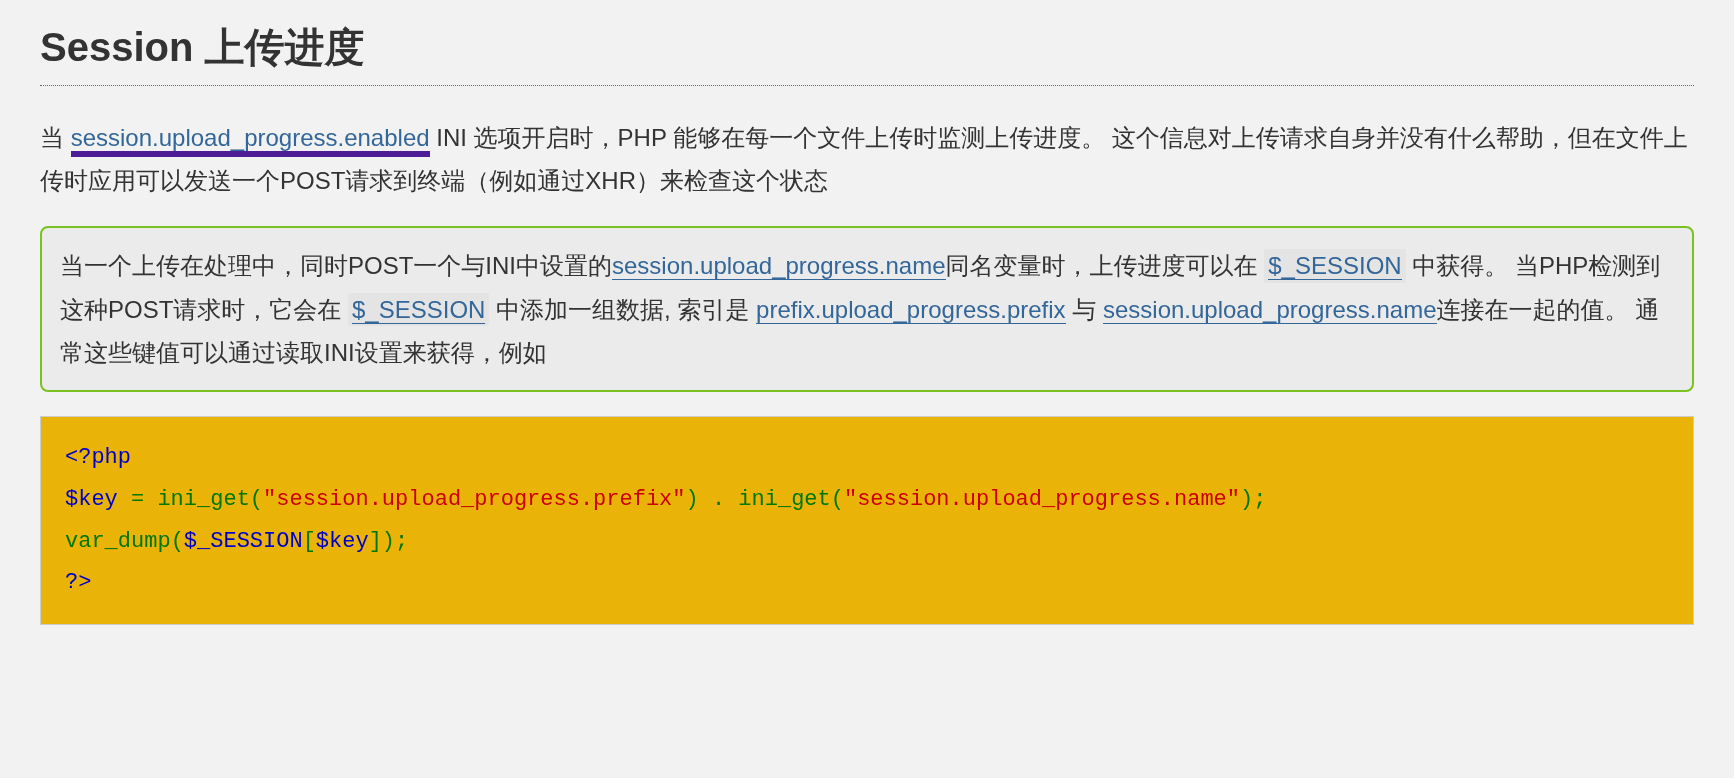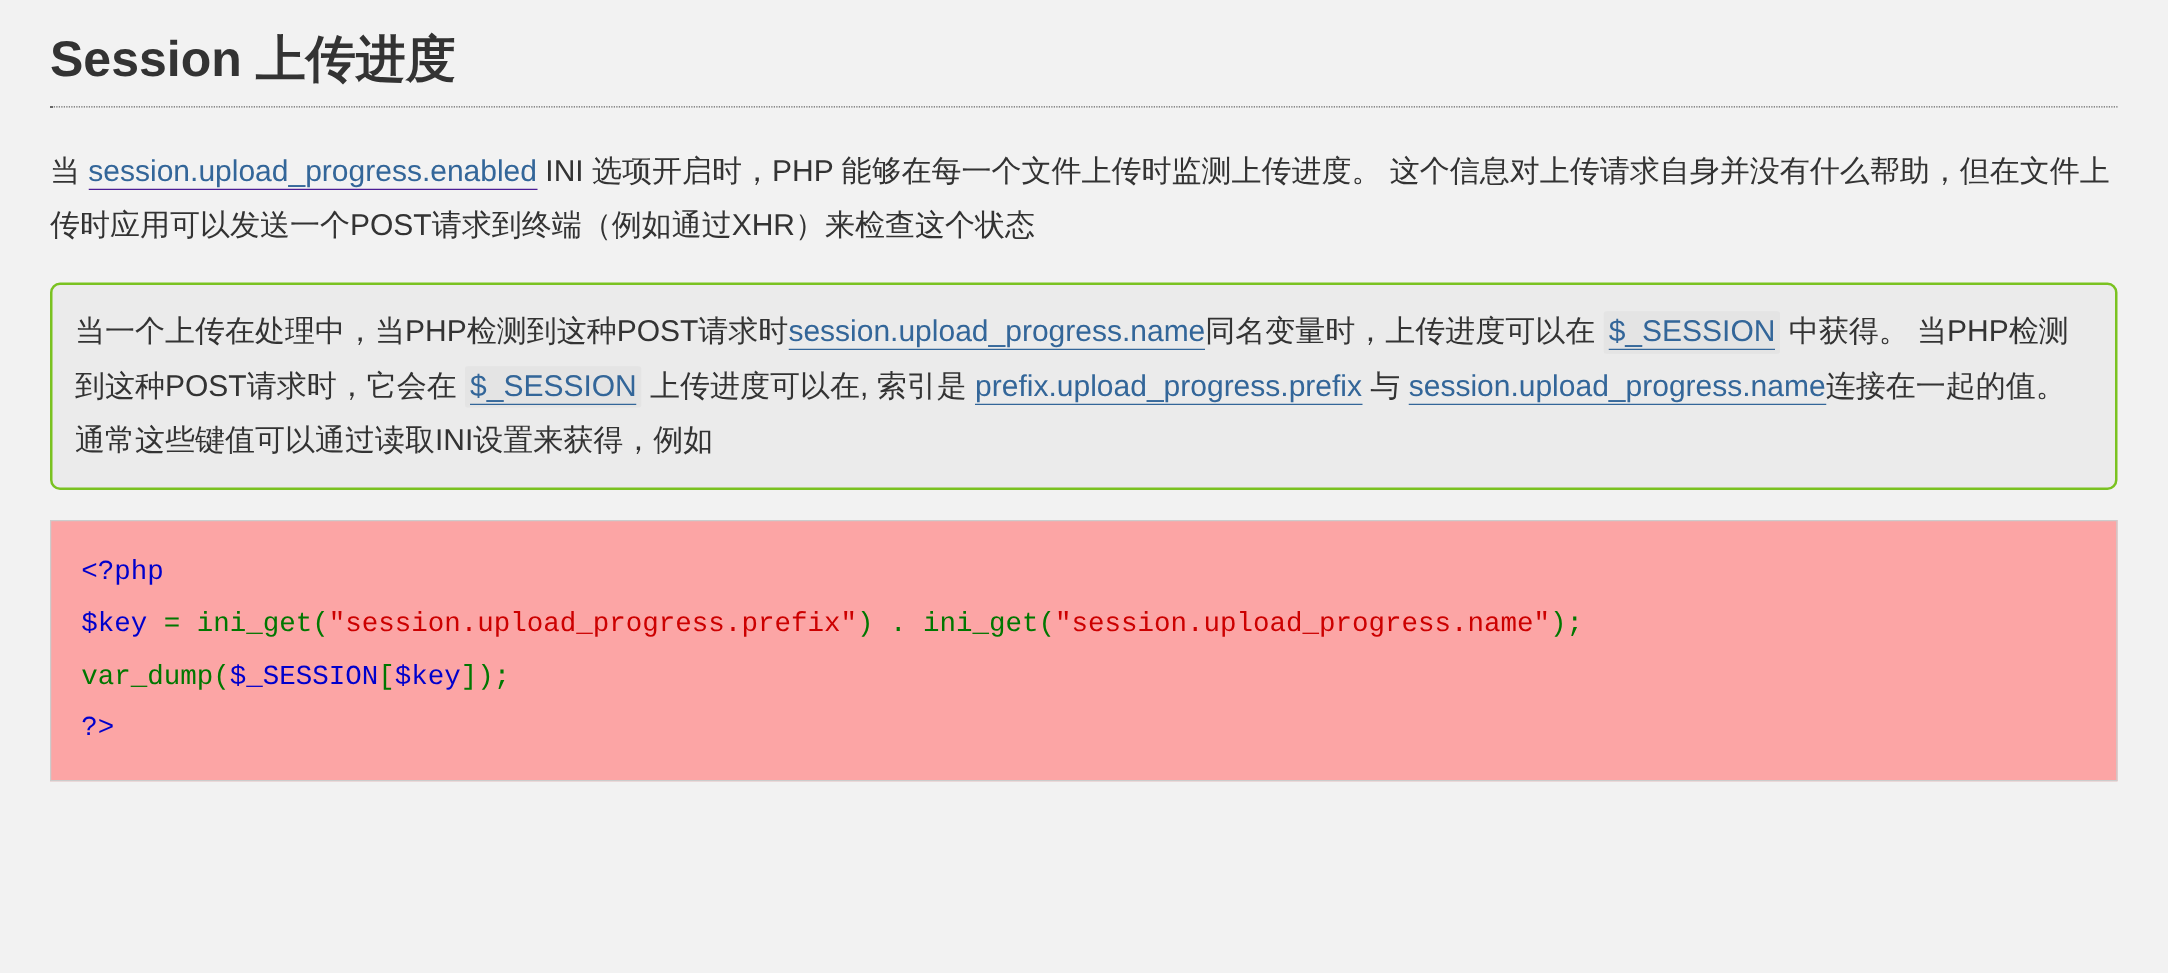--- a/index.html
+++ b/index.html
@@ -19,21 +19,21 @@
   }
   .para {
     font-size: 24px;
     line-height: 1.8;
     color: #333;
     margin-bottom: 24px;
   }
   .para a {
     color: #336699;
     text-decoration: none;
-    border-bottom: 1px solid #4c1d95;
+    border-bottom: 6px solid #4c1d95;
     text-align: center;
   }
   .highlight-box {
     border: 2px solid #7ac221;
     border-radius: 8px;
     background: #ebebeb;
     padding: 16px 18px;
     font-size: 24px;
     line-height: 1.8;
     color: #333;
@@ -51,21 +51,21 @@
     border-radius: 2px;
     display: inline-block;
     line-height: 1.4;
   }
   .pill a {
     color: #336699;
     border-bottom: 1px solid #336699;
     text-decoration: none;
   }
   .code-block {
-    background: #fca5a5;
+    background: #eab308;
     border: 1px solid #ccc;
     padding: 20px 24px;
     font-family: "SFMono-Regular", Consolas, "Liberation Mono", Menlo, monospace;
     font-size: 22px;
     line-height: 1.9;
     white-space: pre;
     overflow-x: auto;
   }
   .c-tag { color: #0000cc; }
   .c-var { color: #0000cc; }
@@ -76,20 +76,20 @@
 </head>
 <body>
 
 <h1>Session 上传进度</h1>
 
 <p class="para">
   <span>当 </span><a href="#">session.upload_progress.enabled</a><span> INI 选项开启时，PHP 能够在每一个文件上传时监测上传进度。 这个信息对上传请求自身并没有什么帮助，但在文件上传时应用可以发送一个POST请求到终端（例如通过XHR）来检查这个状态</span>
 </p>
 
 <div class="highlight-box">
-  <span>当一个上传在处理中，当PHP检测到这种POST请求时</span><a href="#">session.upload_progress.name</a><span>同名变量时，上传进度可以在</span>
-  <span class="pill"><a href="#">$_SESSION</a></span><span> 中获得。 当PHP检测到这种POST请求时，它会在 </span><span class="pill"><a href="#">$_SESSION</a></span><span> 上传进度可以在, 索引是 </span><a href="#">prefix.upload_progress.prefix</a><span> 与 </span><a href="#">session.upload_progress.name</a><span>连接在一起的值。 通常这些键值可以通过读取INI设置来获得，例如</span>
+  <span>当一个上传在处理中，同时POST一个与INI中设置的</span><a href="#">session.upload_progress.name</a><span>同名变量时，上传进度可以在</span>
+  <span class="pill"><a href="#">$_SESSION</a></span><span> 中获得。 当PHP检测到这种POST请求时，它会在 </span><span class="pill"><a href="#">$_SESSION</a></span><span> 中添加一组数据, 索引是 </span><a href="#">prefix.upload_progress.prefix</a><span> 与 </span><a href="#">session.upload_progress.name</a><span>连接在一起的值。 通常这些键值可以通过读取INI设置来获得，例如</span>
 </div>
 
 <div class="code-block"><span class="c-tag">&lt;?php</span>
 <span class="c-var">$key </span><span class="c-op">= </span><span class="c-fn">ini_get</span><span class="c-op">(</span><span class="c-str">"session.upload_progress.prefix"</span><span class="c-op">) . </span><span class="c-fn">ini_get</span><span class="c-op">(</span><span class="c-str">"session.upload_progress.name"</span><span class="c-op">);</span>
 <span class="c-fn">var_dump</span><span class="c-op">(</span><span class="c-var">$_SESSION</span><span class="c-op">[</span><span class="c-var">$key</span><span class="c-op">]);</span>
 <span class="c-tag">?&gt;</span></div>
 
 </body></html>

